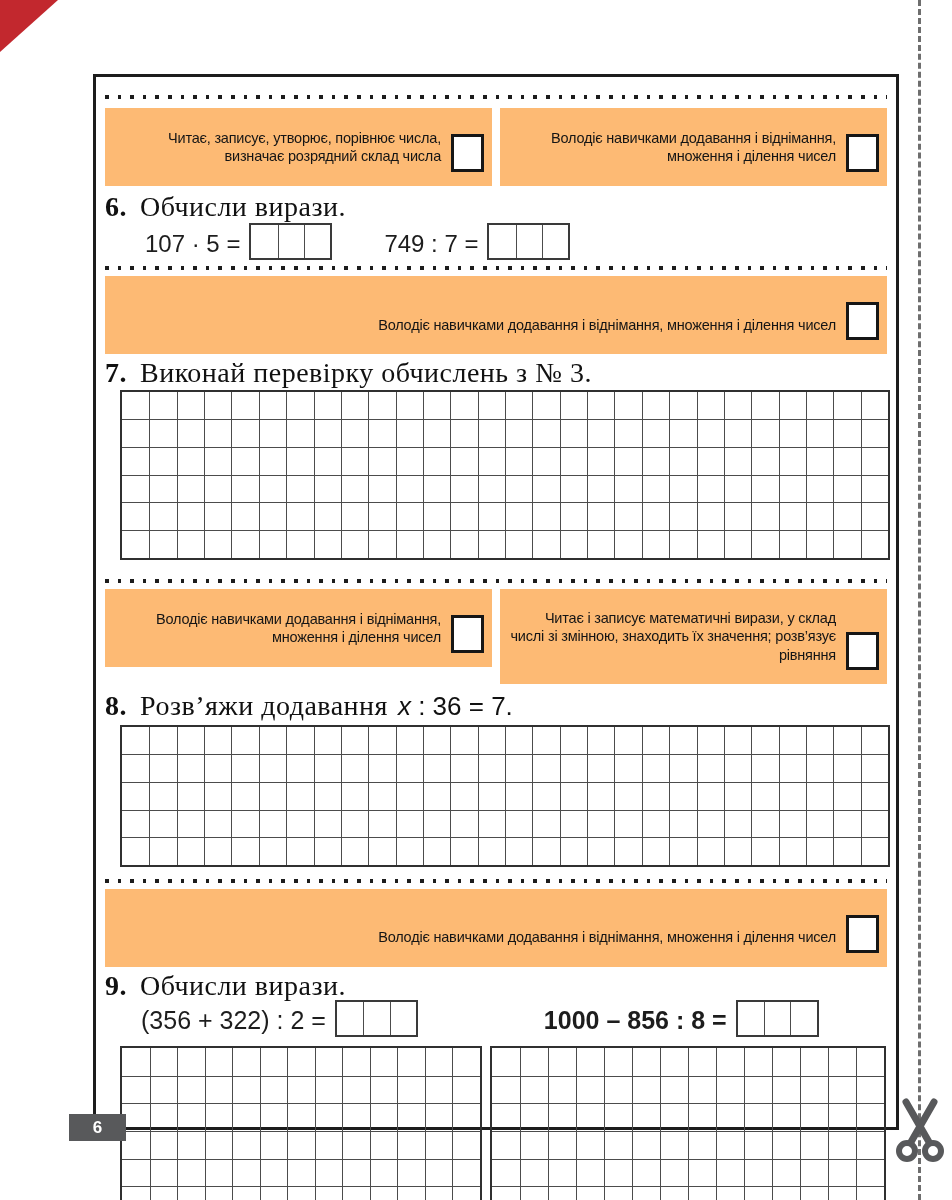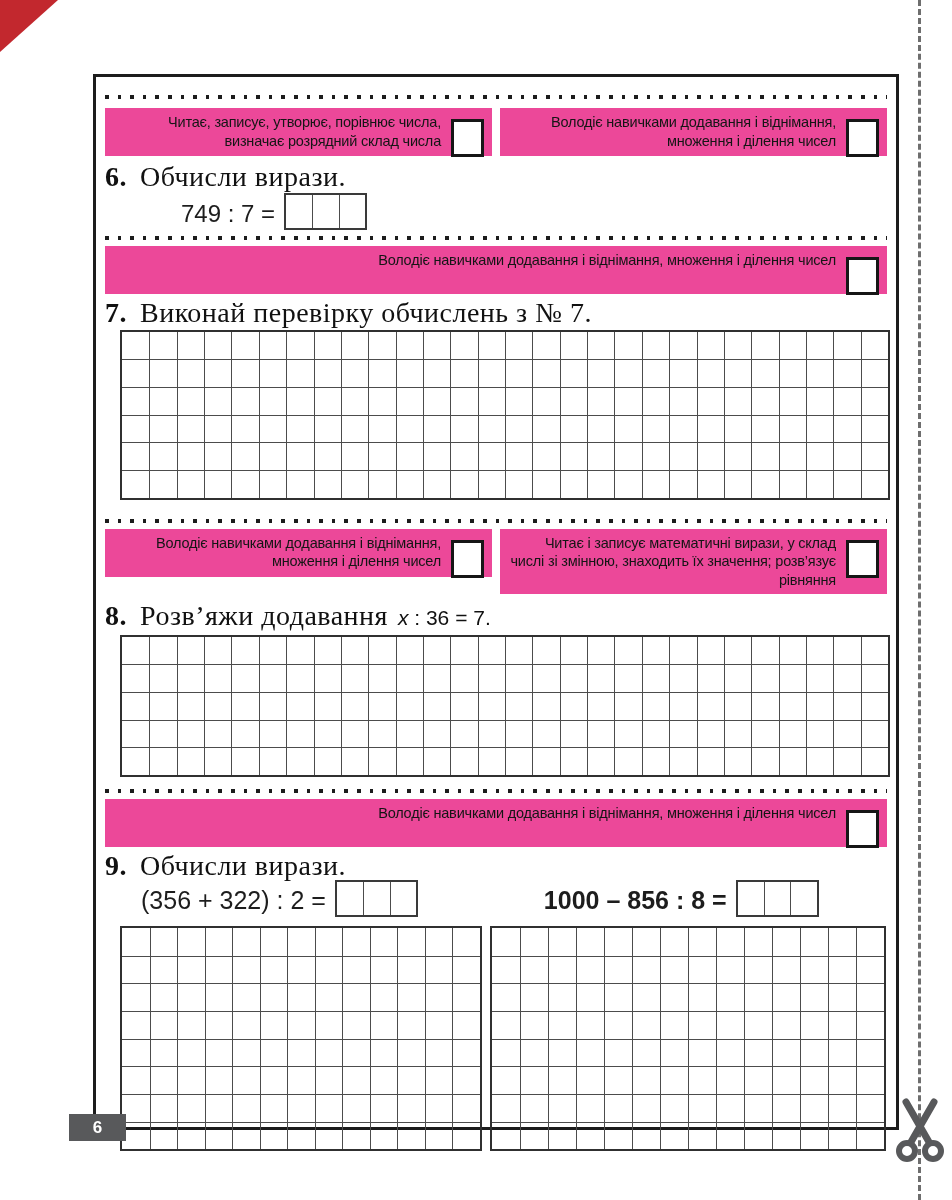--- a/index.html
+++ b/index.html
@@ -18,32 +18,32 @@
   
   .page{position:absolute;left:93px;top:74px;width:806px;height:1056px;
     box-sizing:border-box;border:3px solid #1c1c1c;padding:0 9px;background:#fff;}
 
   .dotline{height:4px;background:repeating-linear-gradient(90deg,#1c1c1c 0 3.6px,transparent 3.6px 12.6px);}
   .mt18{margin-top:18px}.mt9{margin-top:9px}.mt7{margin-top:7px}.mt6{margin-top:6px}
   .mt4{margin-top:4px}.mt2{margin-top:2px}.mt12{margin-top:12px}.mt19{margin-top:19px}
 
   
   .barrow{display:flex;gap:8px;align-items:flex-start;}
-  .bar{background:#ec4899;display:flex;justify-content:flex-end;align-items:flex-start;
-    gap:10px;padding:5px 8px;min-height:48px;box-sizing:border-box;flex:1;}
+  .bar{background:#fdba74;display:flex;justify-content:flex-end;align-items:flex-end;
+    gap:10px;padding:20px 8px;min-height:48px;box-sizing:border-box;flex:1;}
   .bar.full{flex:none;width:100%;}
   .bartext{text-align:right;font-size:14.5px;line-height:1.28;color:#151515;letter-spacing:-0.2px;}
   .checkbox{width:33px;height:38px;border:3px solid #161616;background:#fff;flex:none;
     position:relative;top:6px;box-sizing:border-box;}
 
   
   .heading{font-family:"Liberation Serif",serif;font-size:28px;letter-spacing:0.5px;
     color:#111;display:flex;align-items:baseline;line-height:1.05;}
   .hnum{font-weight:bold;margin-right:13px;}
-  .eq{font-family:"Liberation Sans",sans-serif;font-size:21px;letter-spacing:0;}
+  .eq{font-family:"Liberation Sans",sans-serif;font-size:26px;letter-spacing:0;}
   .var{font-style:italic;}
 
   
   .exprrow{display:flex;align-items:center;font-size:24px;color:#1d1d1d;}
   .exprrow.big{font-size:25px;margin-left:36px;}
   .exprgroup{display:flex;align-items:center;gap:9px;}
   .cells{display:grid;grid-auto-flow:column;grid-auto-columns:1fr;width:79px;height:33px;
     border:2px solid #3a3a3a;background:#fff;box-sizing:content-box;position:relative;top:-2px;}
   .acell{border-left:1px solid #4c4c4c;}
   .acell.first{border-left:none;}
@@ -55,21 +55,21 @@
   .g13{width:358px;height:221px;margin-left:0;}
   .g14{width:392px;height:221px;margin-left:0;}
   .gcell{border-left:1px solid #4c4c4c;border-top:1px solid #4c4c4c;}
   .gcell.first-col{border-left:none;}
   .gcell.first-row{border-top:none;}
   .gridrow{display:flex;justify-content:space-between;width:766px;margin-left:15px;}
 
   
   .ind40{margin-left:40px;}
   .ind8{margin-left:8px;}
-  .gap52{margin-left:36px;}
+  .gap52{margin-left:52px;}
   .gap126{margin-left:126px;font-weight:bold;}
 
   
   .badge{position:absolute;left:-27px;bottom:-14px;width:57px;height:27px;background:#58595b;
     color:#fff;font-weight:bold;font-size:17px;display:flex;align-items:center;justify-content:center;}
 </style>
 </head>
 <body>
 
 <div class="red-corner"></div>
@@ -97,20 +97,28 @@
       <div class="checkbox"></div>
     </div>
   </div>
 
   <div class="heading mt6">
     <span class="hnum">6.</span>
     <span>Обчисли вирази.</span>
   </div>
 
   <div class="exprrow mt4 ind40">
+    <div class="exprgroup">
+      <span>107 · 5 =</span>
+      <div class="cells">
+          <div class="acell first"></div>
+          <div class="acell"></div>
+          <div class="acell"></div>
+        </div>
+    </div>
     <div class="exprgroup gap52">
       <span>749 : 7 =</span>
       <div class="cells">
           <div class="acell first"></div>
           <div class="acell"></div>
           <div class="acell"></div>
         </div>
     </div>
   </div>
 
@@ -118,21 +126,21 @@
 
   <div class="barrow mt6">
     <div class="bar full">
       <div class="bartext">Володіє навичками додавання і віднімання, множення і ділення чисел</div>
       <div class="checkbox"></div>
     </div>
   </div>
 
   <div class="heading mt4">
     <span class="hnum">7.</span>
-    <span>Виконай перевірку обчислень з № 7.</span>
+    <span>Виконай перевірку обчислень з № 3.</span>
   </div>
 
   <div class="grid g28x6 mt2" style="display: grid; grid-template-columns: repeat(28, 1fr); grid-template-rows: repeat(6, 1fr);">
       <div class="gcell first-col first-row"></div>
       <div class="gcell first-row"></div>
       <div class="gcell first-row"></div>
       <div class="gcell first-row"></div>
       <div class="gcell first-row"></div>
       <div class="gcell first-row"></div>
       <div class="gcell first-row"></div>

